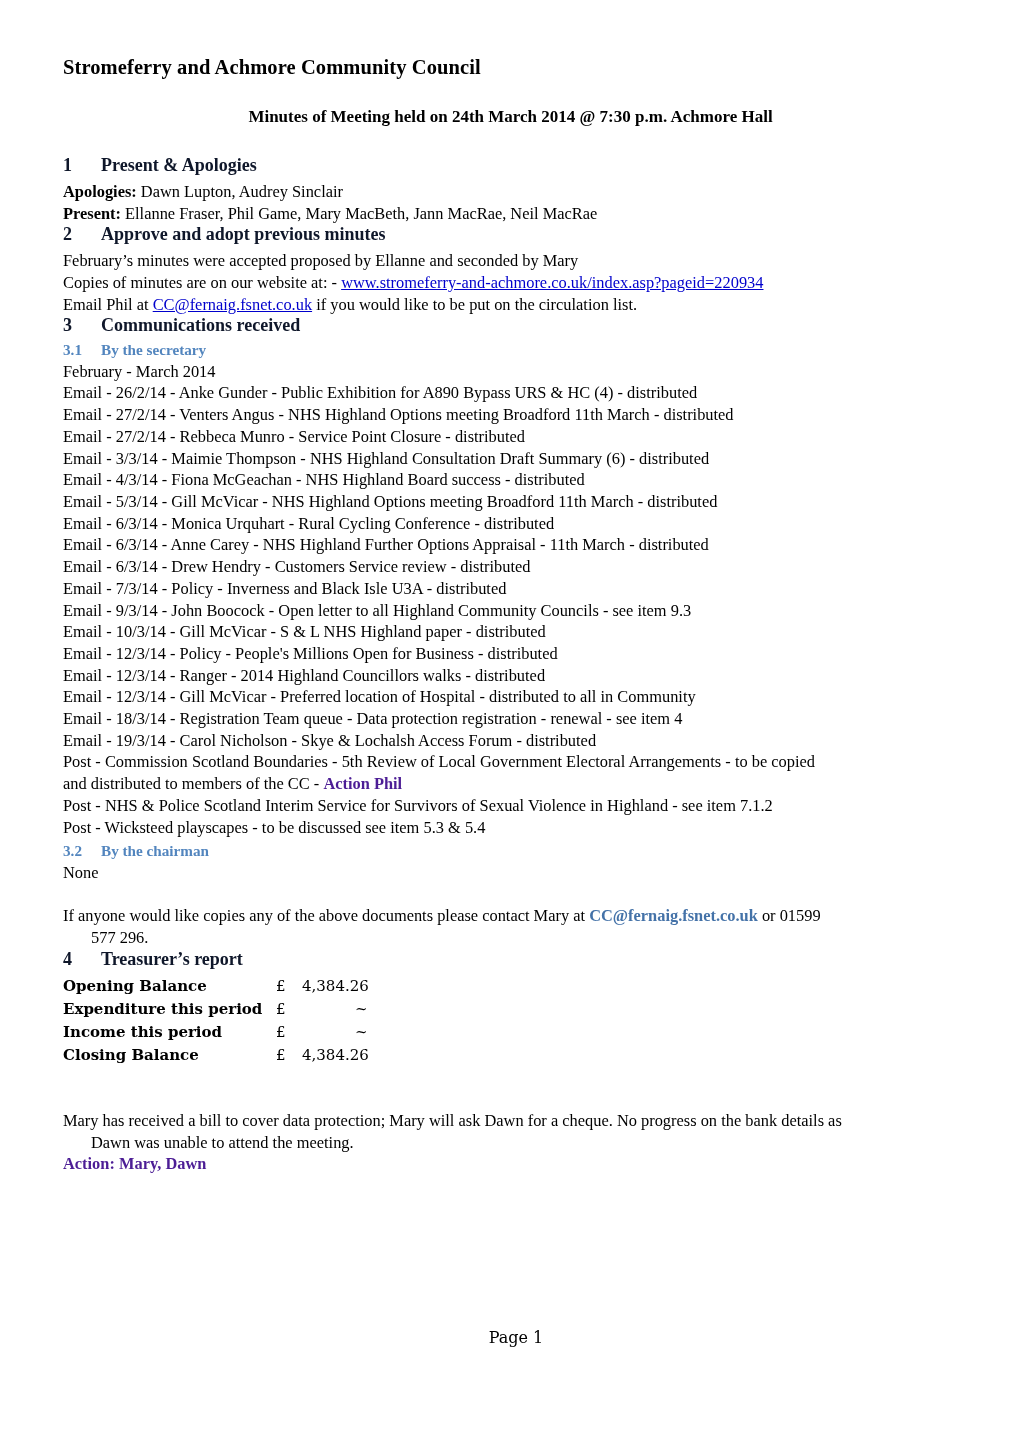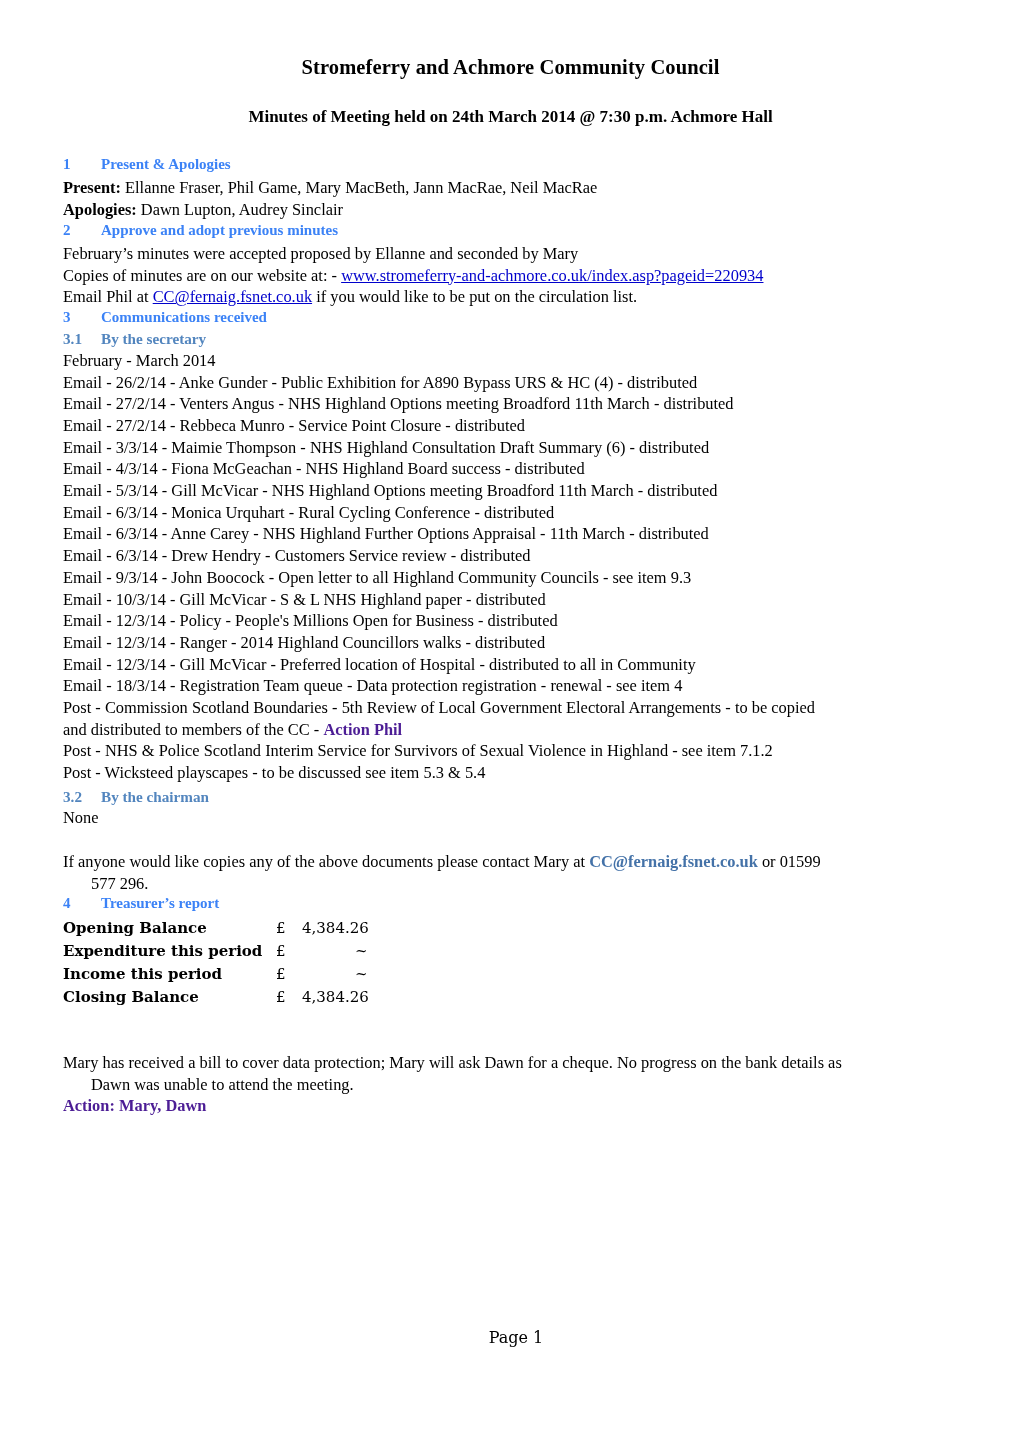--- a/index.html
+++ b/index.html
@@ -16,38 +16,38 @@
     position: relative;
     width: 1020px;
     height: 1442px;
     margin: 0 auto;
     background: #ffffff;
     box-sizing: border-box;
     padding: 55px 62px 0 63px;
     overflow: hidden;
   }
   .doc-title {
-    text-align: center;
+    text-align: left;
     font-size: 20.5px;
     font-weight: bold;
     line-height: 1.2;
     margin: 0 0 26px 0;
     letter-spacing: 0.1px;
   }
   .doc-subtitle {
     font-size: 17px;
     font-weight: bold;
     line-height: 1.25;
     margin: 0 0 28px 0;
     text-align: center;
   }
   h1.h1 {
-    font-size: 15px;
-    font-weight: bold;
-    color: #3b82f6;
+    font-size: 18px;
+    font-weight: bold;
+    color: #0f172a;
     margin: 0 0 4px 0;
     line-height: 1.22;
     font-family: "Liberation Serif", "DejaVu Serif", serif;
   }
   h1.h1 .num {
     display: inline-block;
     width: 38px;
   }
   h2.h2 {
     font-size: 15.2px;
@@ -152,23 +152,23 @@
 <body>
 
 <div class="page">
 
   <div class="doc-title">Stromeferry and Achmore Community Council</div>
 
   <div class="doc-subtitle">Minutes of Meeting held on 24th March 2014 @ 7:30 p.m. Achmore Hall</div>
 
   <h1 class="h1"><span class="num">1</span><span>Present &amp; Apologies</span></h1>
 
+  <p class="body"><b>Apologies:</b><span> Dawn Lupton, Audrey Sinclair</span></p>
+
   <p class="body"><b>Present:</b><span> Ellanne Fraser, Phil Game, Mary MacBeth, Jann MacRae, Neil MacRae</span></p>
-
-  <p class="body"><b>Apologies:</b><span> Dawn Lupton, Audrey Sinclair</span></p>
 
   <h1 class="h1 sec-gap-top"><span class="num">2</span><span>Approve and adopt previous minutes</span></h1>
 
   <p class="body">February’s minutes were accepted proposed by Ellanne and seconded by Mary</p>
 
   <p class="body"><span>Copies of minutes are on our website at: - </span><a class="link-underline" href="#">www.stromeferry-and-achmore.co.uk/index.asp?pageid=220934</a></p>
 
   <p class="body"><span>Email Phil at </span><a class="link-underline" href="#">CC@fernaig.fsnet.co.uk</a><span> if you would like to be put on the circulation list.</span></p>
 
   <h1 class="h1 sec-gap-top"><span class="num">3</span><span>Communications received</span></h1>
@@ -179,26 +179,28 @@
 
   <p class="listline">Email - 26/2/14 - Anke Gunder - Public Exhibition for A890 Bypass URS &amp; HC (4) - distributed</p>
   <p class="listline">Email - 27/2/14 - Venters Angus - NHS Highland Options meeting Broadford 11th March - distributed</p>
   <p class="listline">Email - 27/2/14 - Rebbeca Munro - Service Point Closure - distributed</p>
   <p class="listline">Email - 3/3/14 - Maimie Thompson - NHS Highland Consultation Draft Summary (6) - distributed</p>
   <p class="listline">Email - 4/3/14 - Fiona McGeachan - NHS Highland Board success - distributed</p>
   <p class="listline">Email - 5/3/14 - Gill McVicar - NHS Highland Options meeting Broadford 11th March - distributed</p>
   <p class="listline">Email - 6/3/14 - Monica Urquhart - Rural Cycling Conference - distributed</p>
   <p class="listline">Email - 6/3/14 - Anne Carey - NHS Highland Further Options Appraisal - 11th March - distributed</p>
   <p class="listline">Email - 6/3/14 - Drew Hendry - Customers Service review - distributed</p>
+  <p class="listline">Email - 7/3/14 - Policy - Inverness and Black Isle U3A - distributed</p>
   <p class="listline">Email - 9/3/14 - John Boocock - Open letter to all Highland Community Councils - see item 9.3</p>
   <p class="listline">Email - 10/3/14 - Gill McVicar - S &amp; L NHS Highland paper - distributed</p>
   <p class="listline">Email - 12/3/14 - Policy - People's Millions Open for Business - distributed</p>
   <p class="listline">Email - 12/3/14 - Ranger - 2014 Highland Councillors walks - distributed</p>
   <p class="listline">Email - 12/3/14 - Gill McVicar - Preferred location of Hospital - distributed to all in Community</p>
   <p class="listline">Email - 18/3/14 - Registration Team queue - Data protection registration - renewal - see item 4</p>
+  <p class="listline">Email - 19/3/14 - Carol Nicholson - Skye &amp; Lochalsh Access Forum - distributed</p>
 
   <p class="listline">Post - Commission Scotland Boundaries - 5th Review of Local Government Electoral Arrangements - to be copied</p>
   <p class="listline"><span>and distributed to members of the CC - </span><span class="red">Action Phil</span></p>
 
   <p class="listline">Post - NHS &amp; Police Scotland Interim Service for Survivors of Sexual Violence in Highland - see item 7.1.2</p>
   <p class="listline">Post - Wicksteed playscapes - to be discussed see item 5.3 &amp; 5.4</p>
 
   <h2 class="h2"><span class="num">3.2</span><span>By the chairman</span></h2>
 
   <p class="body">None</p>

